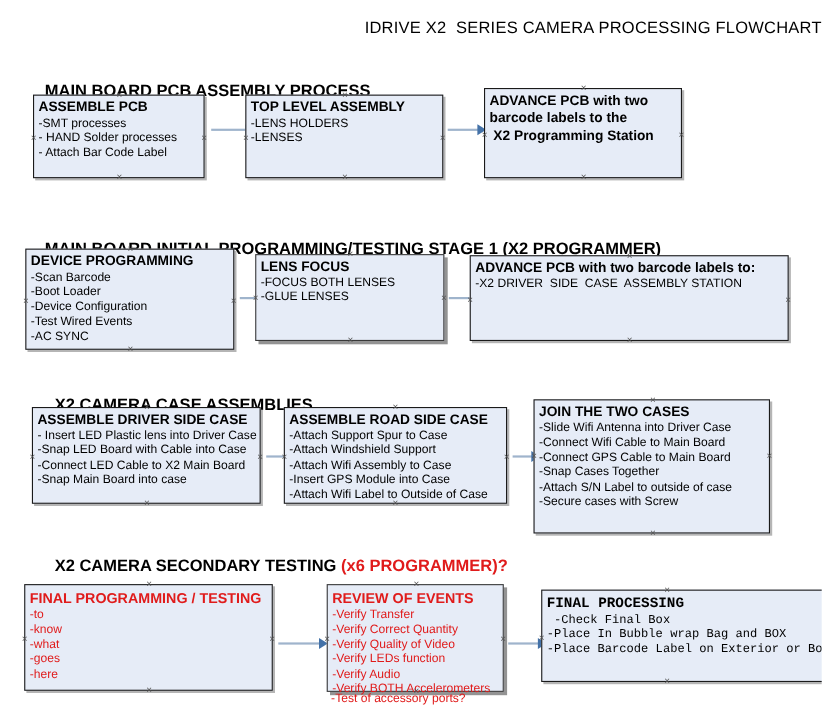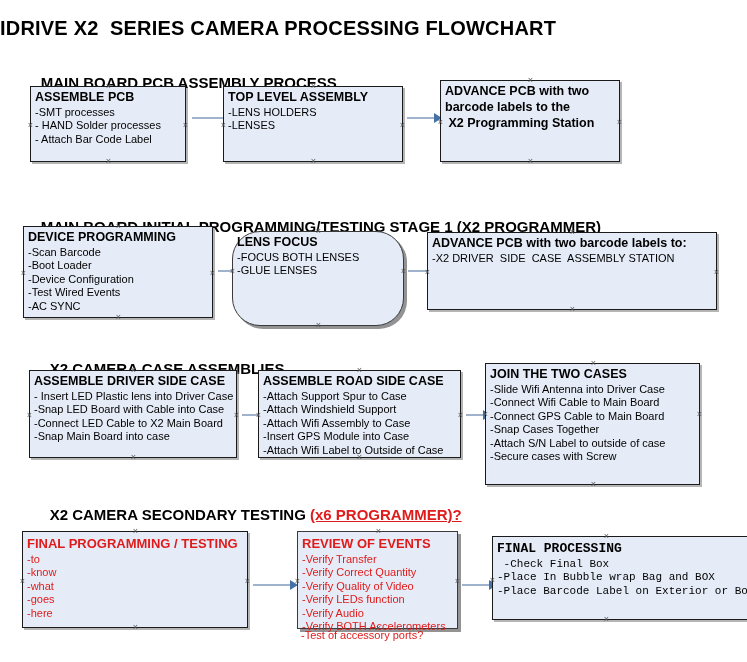--- a/index.html
+++ b/index.html
@@ -9,35 +9,35 @@
     font-family:"Liberation Sans", sans-serif;
     overflow:hidden;
     position:relative;
     color:#000;
   }
   .canvas{position:absolute;left:0;top:0;width:747px;height:662px;}
 
   .title{
     position:absolute;
     width:100%;
-    text-align:left;
+    text-align:right;
     top:17px;
-    font-size:20px;
-    font-weight:bold;
+    font-size:15px;
+    font-weight:normal;
     letter-spacing:.2px;
     white-space:pre;
   }
 
   .section-head{
     position:absolute;
     font-size:15px;
     font-weight:bold;
     white-space:pre;
   }
-  .section-head .accent{color:#e01b1b;text-decoration:underline;}
+  .section-head .accent{color:#e01b1b;}
 
   
   .box{
     position:absolute;
     background:#e6ecf7;
     border:1px solid #1a1a1a;
     box-sizing:border-box;
     box-shadow:2px 2px 0 0 rgba(120,120,120,.55);
     padding:3px 4px 16px 4px;
     overflow:visible;
@@ -156,21 +156,21 @@
     <div class="bl">-AC SYNC</div>
     <span class="hx" style="left:91px;top:-4px;"></span>
     <span class="hx" style="left:91px;bottom:-4px;"></span>
     <span class="hx" style="left:-4px;top:43px;"></span>
     <span class="hx" style="right:-4px;top:43px;"></span>
   </div>
   <div class="conn" style="left:218px;top:270px;width:22px;">
       <i class="head"></i>
     </div>
 
-  <div class="box gray" style="left:232px;top:231px;width:172px;height:95px;border-radius:28px;">
+  <div class="box gray" style="left:232px;top:231px;width:172px;height:79px;">
     <div class="bt">LENS FOCUS</div>
     <div class="bl">-FOCUS BOTH LENSES</div>
     <div class="bl">-GLUE LENSES</div>
     <span class="hx" style="left:82px;top:-4px;"></span>
     <span class="hx" style="left:82px;bottom:-4px;"></span>
     <span class="hx" style="left:-4px;top:36px;"></span>
     <span class="hx" style="right:-4px;top:36px;"></span>
   </div>
   <div class="conn" style="left:408px;top:270px;width:22px;">
       <i class="head"></i>

